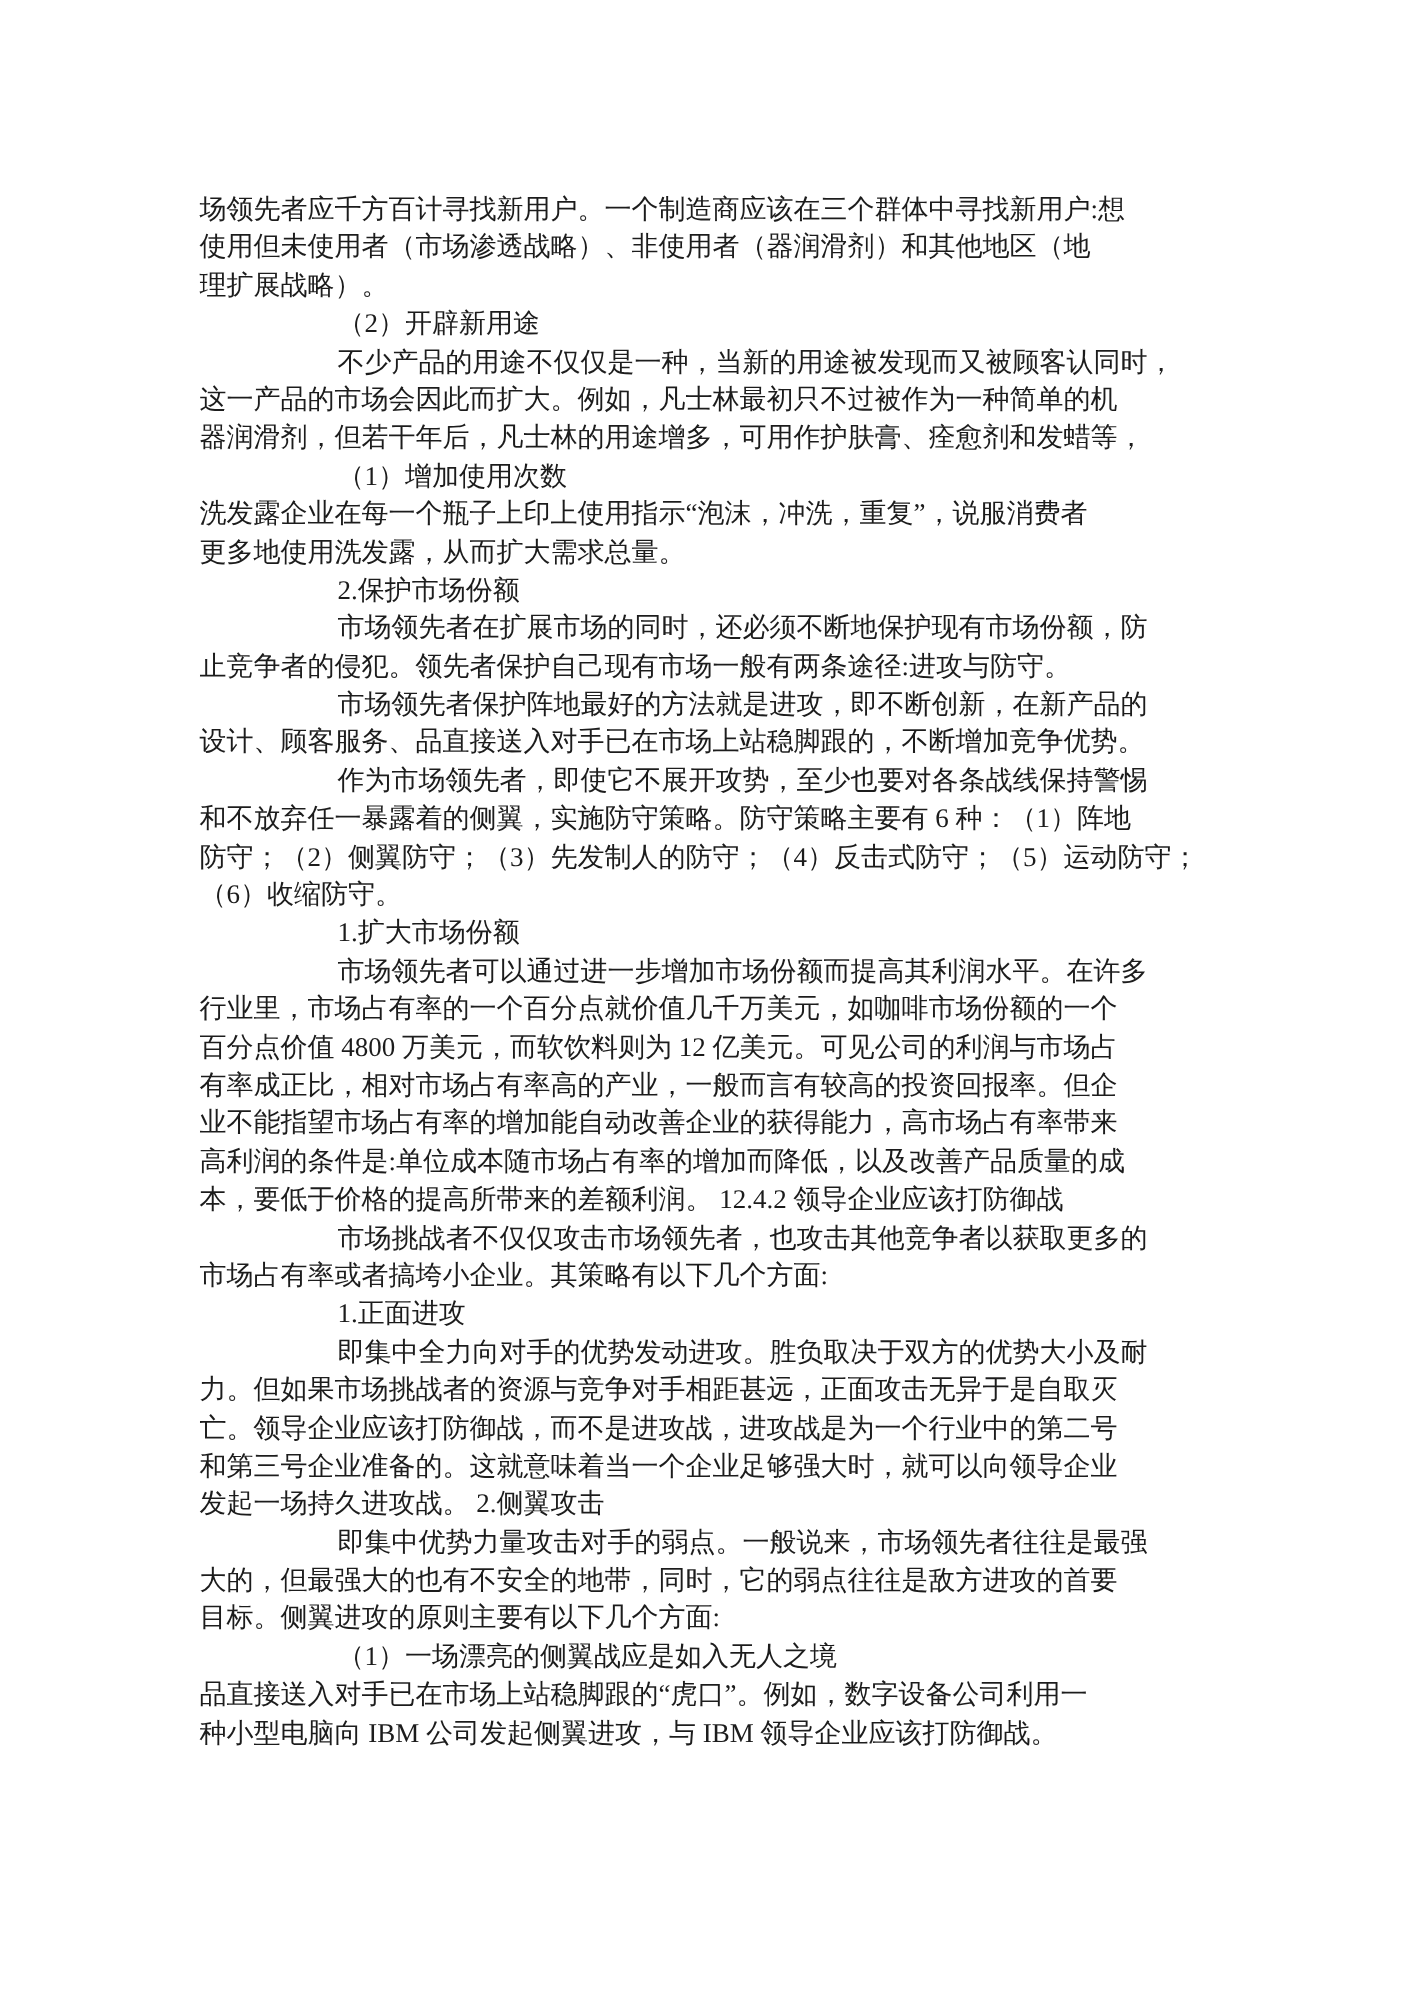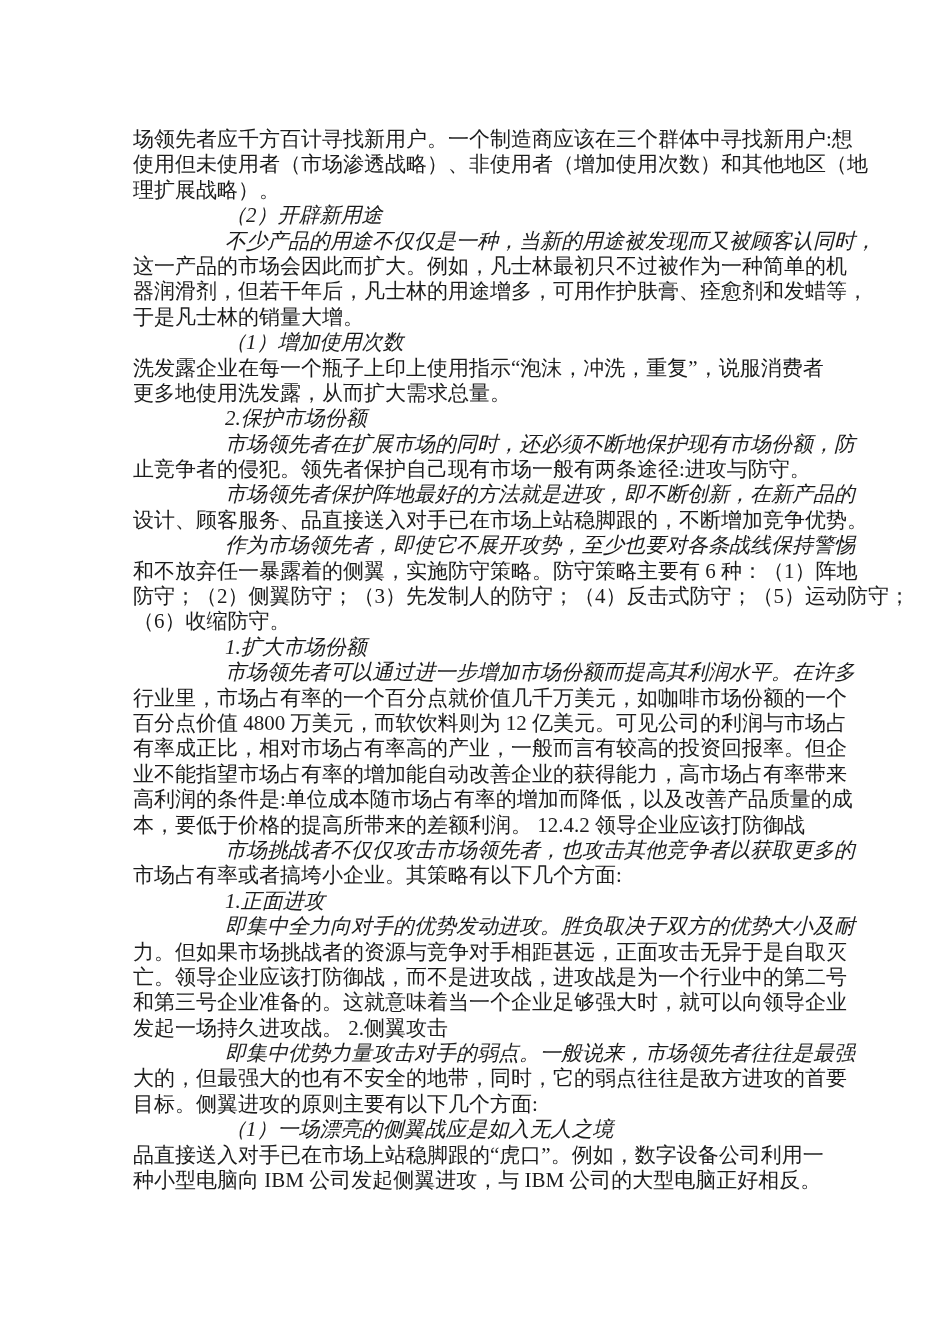--- a/index.html
+++ b/index.html
@@ -13,44 +13,42 @@
     position: relative;
     overflow: hidden;
   }
   .doc {
     position: absolute;
     left: 133px;
     top: 127px;
     width: 700px;
     color: #1c1c1c;
     font-family: "Liberation Serif", "DejaVu Serif", serif;
-    font-size: 21px;
+    font-size: 18px;
   }
   .line {
     height: 25.4px;
     line-height: 25.4px;
     white-space: pre;
   }
   .ind {
     padding-left: 92px;
-    font-style: italic;
   }
 </style>
 </head>
 <body>
 
 <div class="doc">
   <div class="line">场领先者应千方百计寻找新用户。一个制造商应该在三个群体中寻找新用户:想</div>
-  <div class="line">使用但未使用者（市场渗透战略）、非使用者（增加使用次数）和其他地区（地</div>
+  <div class="line">使用但未使用者（市场渗透战略）、非使用者（器润滑剂）和其他地区（地</div>
   <div class="line">理扩展战略）。</div>
   <div class="line ind">（2）开辟新用途</div>
   <div class="line ind">不少产品的用途不仅仅是一种，当新的用途被发现而又被顾客认同时，</div>
   <div class="line">这一产品的市场会因此而扩大。例如，凡士林最初只不过被作为一种简单的机</div>
   <div class="line">器润滑剂，但若干年后，凡士林的用途增多，可用作护肤膏、痊愈剂和发蜡等，</div>
-  <div class="line">于是凡士林的销量大增。</div>
   <div class="line ind">（1）增加使用次数</div>
   <div class="line">洗发露企业在每一个瓶子上印上使用指示“泡沫，冲洗，重复”，说服消费者</div>
   <div class="line">更多地使用洗发露，从而扩大需求总量。</div>
   <div class="line ind">2.保护市场份额</div>
   <div class="line ind">市场领先者在扩展市场的同时，还必须不断地保护现有市场份额，防</div>
   <div class="line">止竞争者的侵犯。领先者保护自己现有市场一般有两条途径:进攻与防守。</div>
   <div class="line ind">市场领先者保护阵地最好的方法就是进攻，即不断创新，在新产品的</div>
   <div class="line">设计、顾客服务、品直接送入对手已在市场上站稳脚跟的，不断增加竞争优势。</div>
   <div class="line ind">作为市场领先者，即使它不展开攻势，至少也要对各条战线保持警惕</div>
   <div class="line">和不放弃任一暴露着的侧翼，实施防守策略。防守策略主要有 6 种：（1）阵地</div>
@@ -70,14 +68,14 @@
   <div class="line ind">即集中全力向对手的优势发动进攻。胜负取决于双方的优势大小及耐</div>
   <div class="line">力。但如果市场挑战者的资源与竞争对手相距甚远，正面攻击无异于是自取灭</div>
   <div class="line">亡。领导企业应该打防御战，而不是进攻战，进攻战是为一个行业中的第二号</div>
   <div class="line">和第三号企业准备的。这就意味着当一个企业足够强大时，就可以向领导企业</div>
   <div class="line">发起一场持久进攻战。 2.侧翼攻击</div>
   <div class="line ind">即集中优势力量攻击对手的弱点。一般说来，市场领先者往往是最强</div>
   <div class="line">大的，但最强大的也有不安全的地带，同时，它的弱点往往是敌方进攻的首要</div>
   <div class="line">目标。侧翼进攻的原则主要有以下几个方面:</div>
   <div class="line ind">（1）一场漂亮的侧翼战应是如入无人之境</div>
   <div class="line">品直接送入对手已在市场上站稳脚跟的“虎口”。例如，数字设备公司利用一</div>
-  <div class="line">种小型电脑向 IBM 公司发起侧翼进攻，与 IBM 公司的大型电脑正好相反。</div>
+  <div class="line">种小型电脑向 IBM 公司发起侧翼进攻，与 IBM 领导企业应该打防御战。</div>
 </div>
 
 </body></html>

